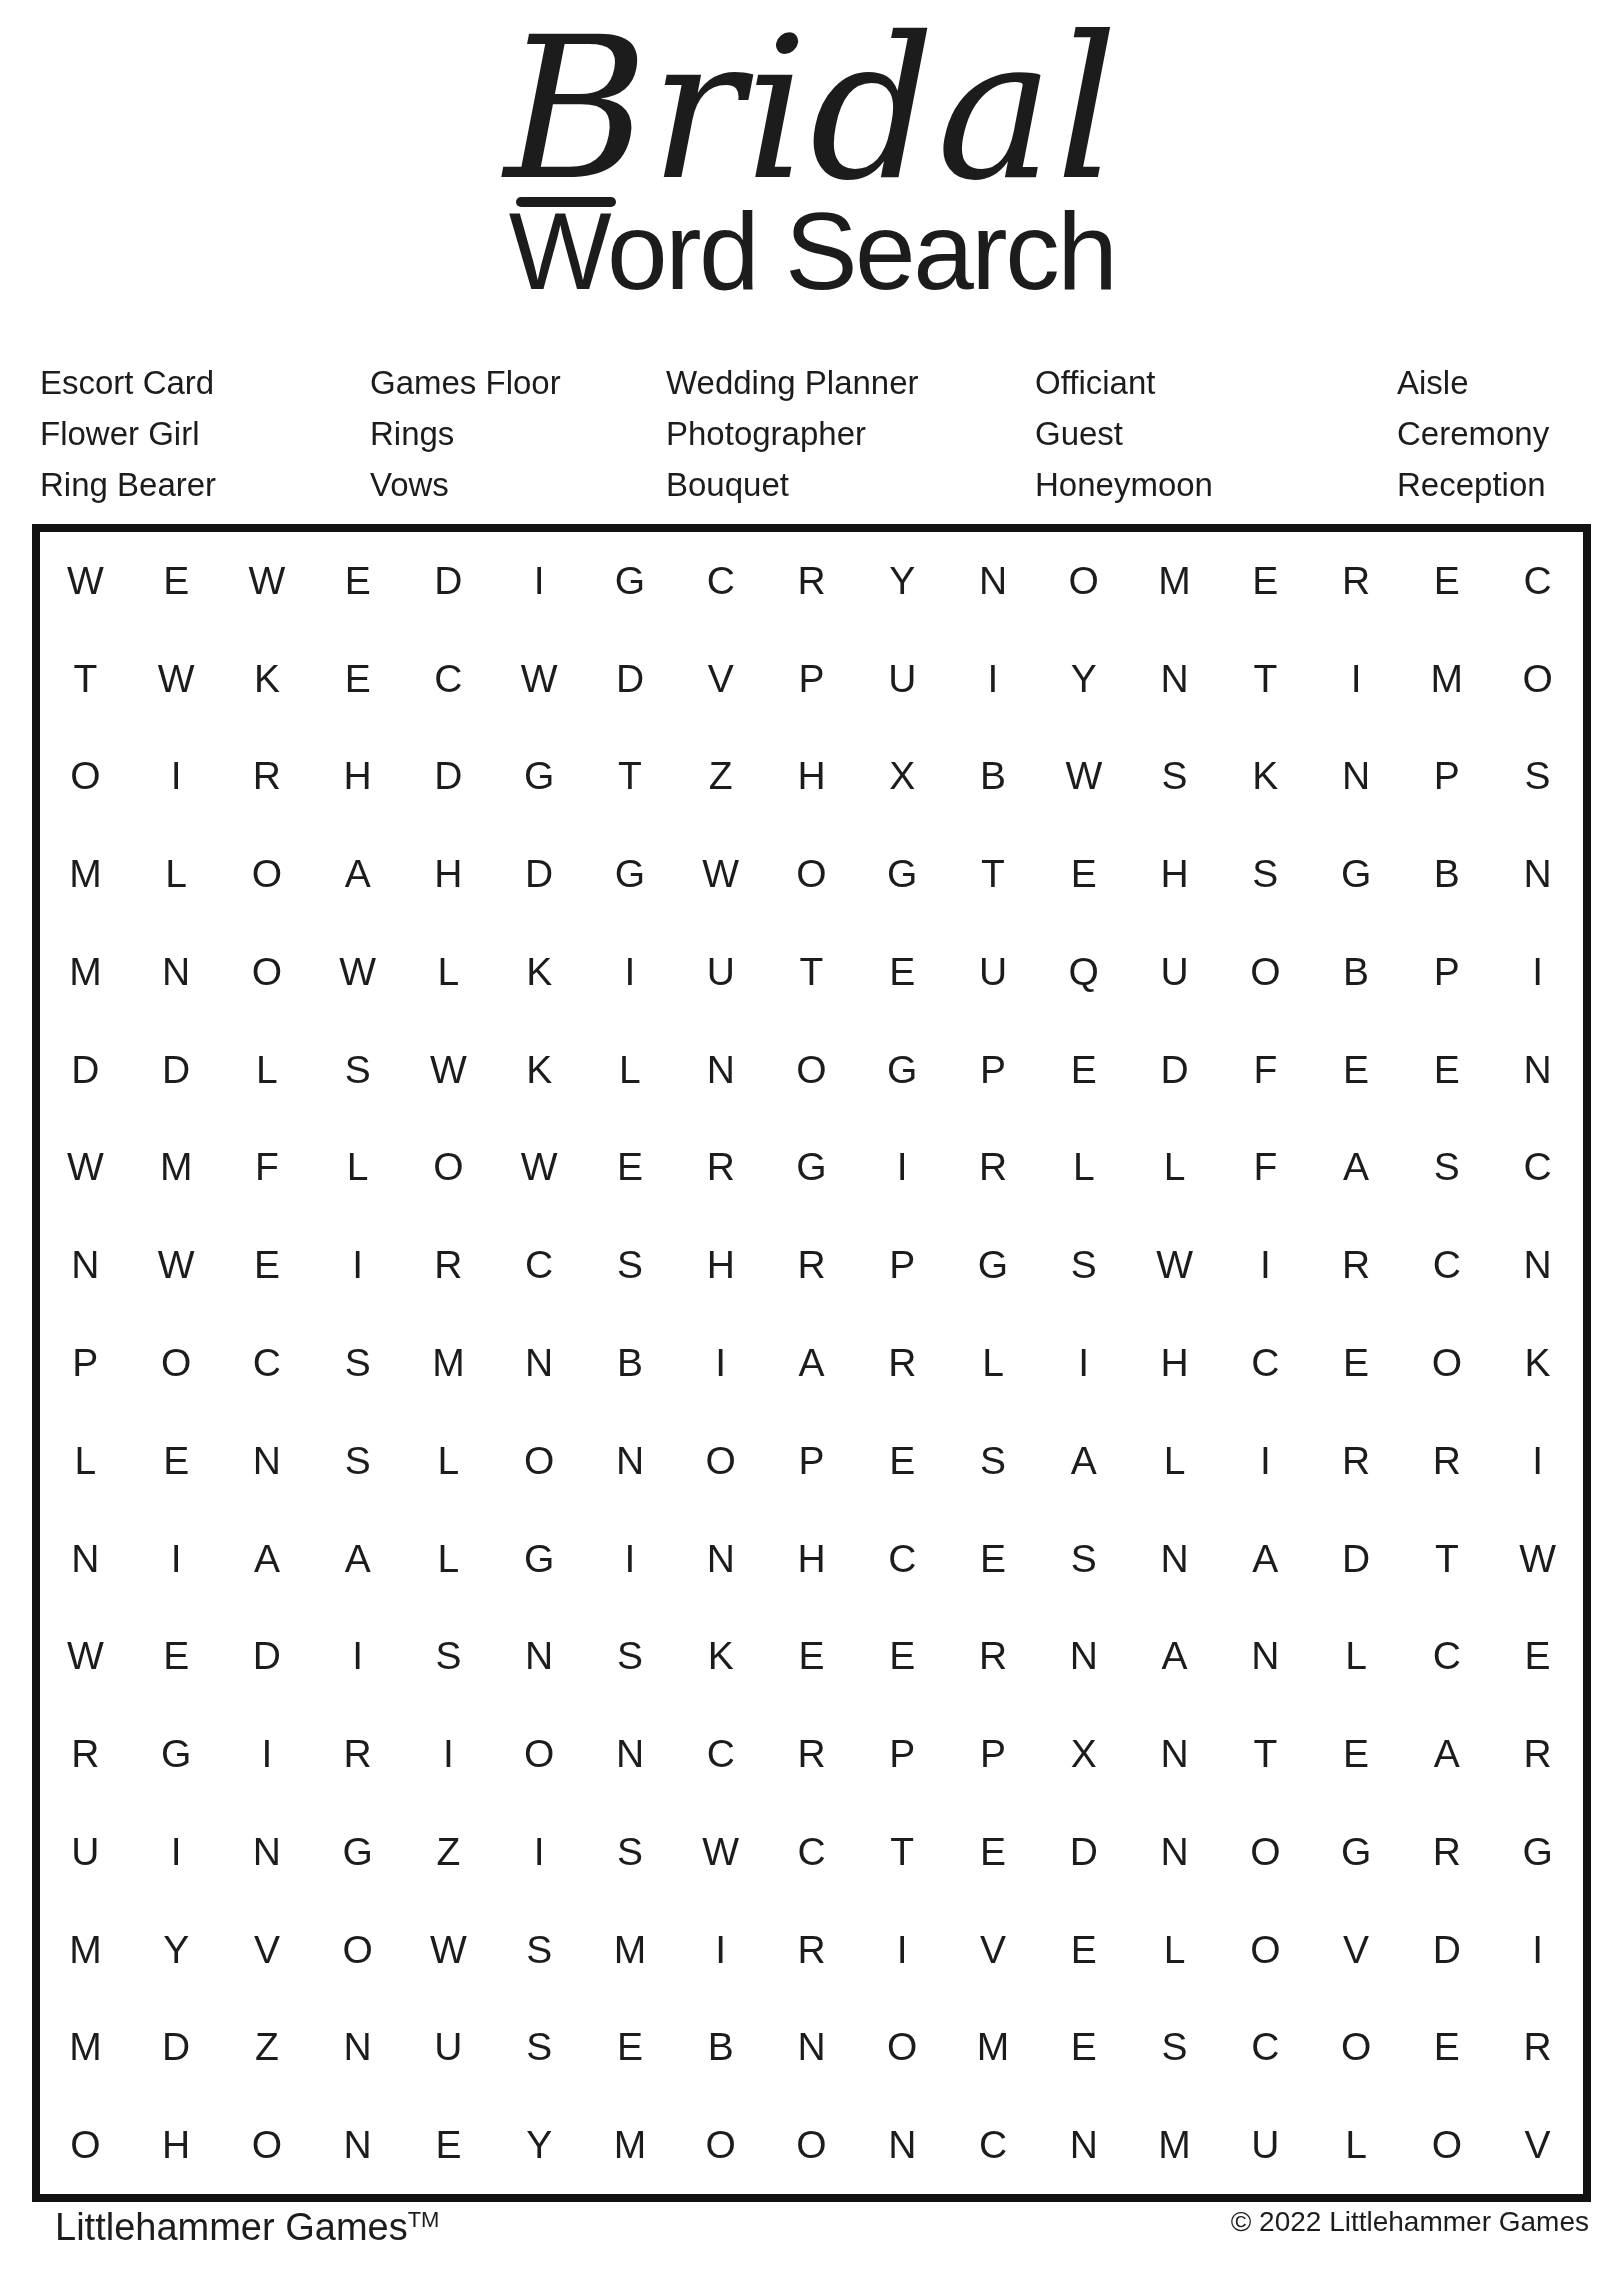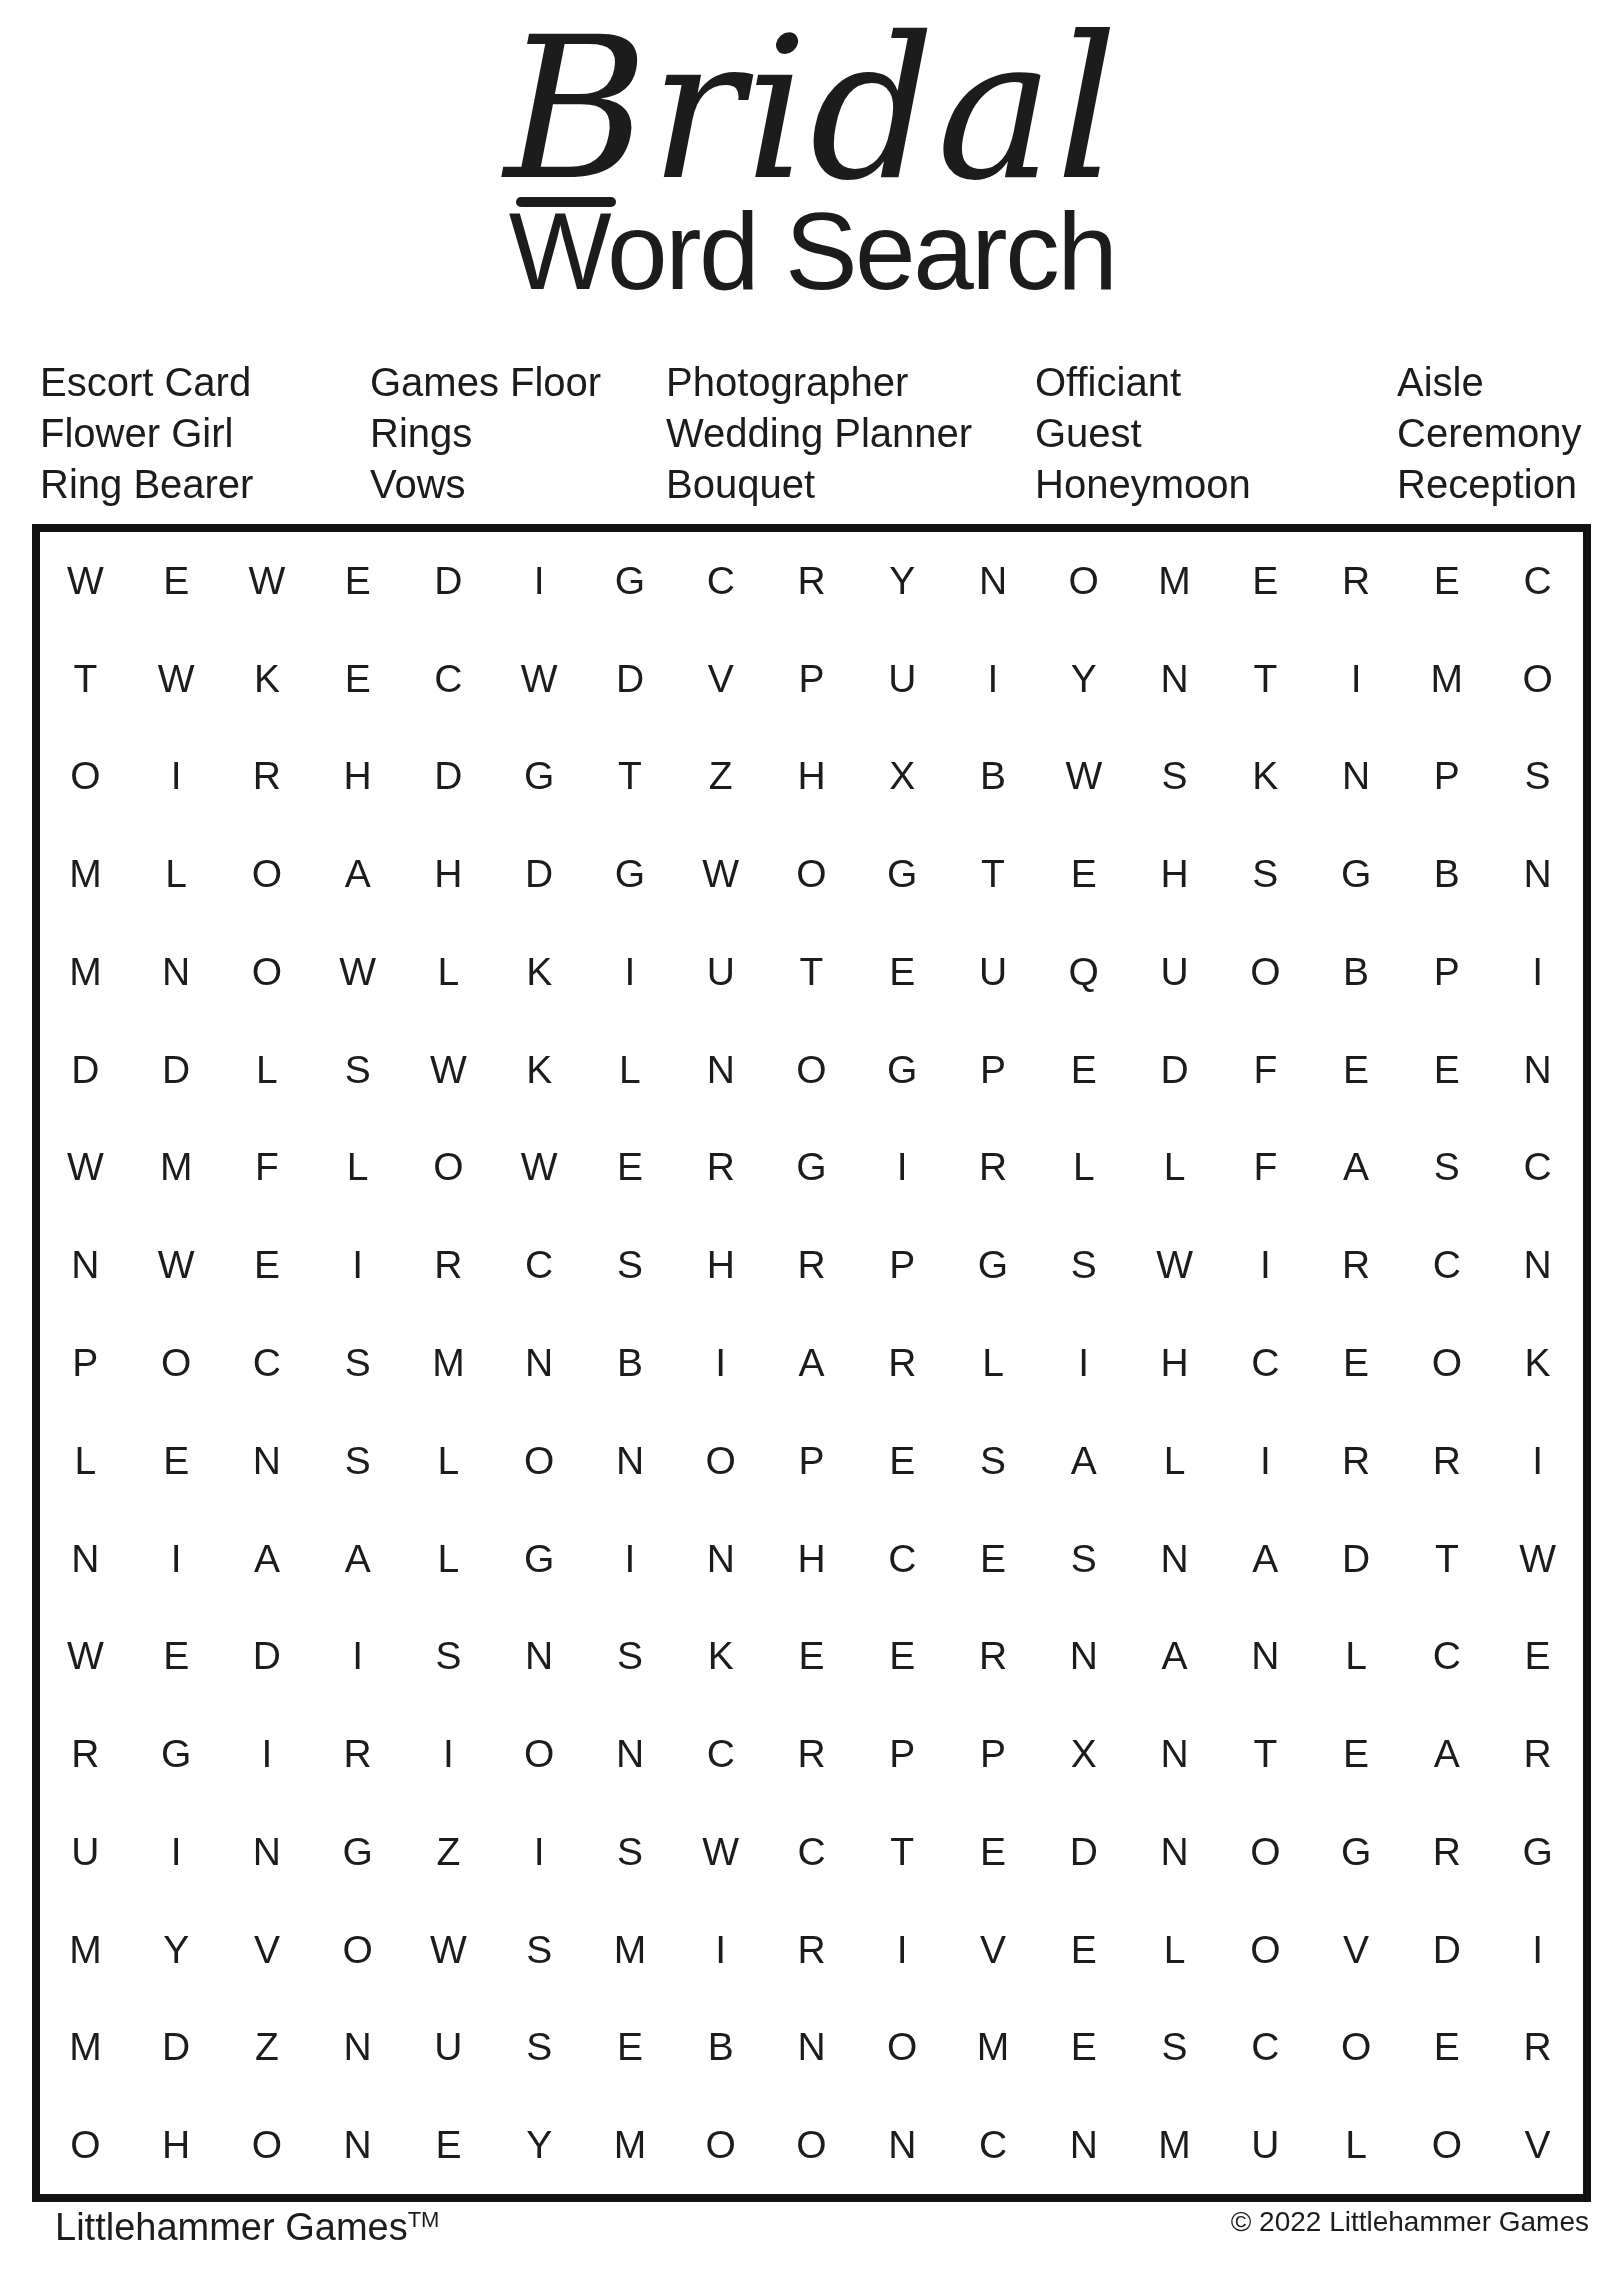--- a/index.html
+++ b/index.html
@@ -46,21 +46,21 @@
     line-height: 90px;
     letter-spacing: -2.5px;
     white-space: nowrap;
   }
 
   
   .word-list { position: absolute; top: 0; left: 0; }
   .wl-col {
     position: absolute;
     top: 357px;
-    font-size: 40px;
+    font-size: 33px;
     line-height: 51px;
     white-space: nowrap;
   }
   .wl-col:nth-child(1) { left: 40px; }
   .wl-col:nth-child(2) { left: 370px; }
   .wl-col:nth-child(3) { left: 666px; }
   .wl-col:nth-child(4) { left: 1035px; }
   .wl-col:nth-child(5) { left: 1397px; }
 
   
@@ -121,22 +121,22 @@
         <div>Escort Card</div>
         <div>Flower Girl</div>
         <div>Ring Bearer</div>
       </div>
       <div class="wl-col">
         <div>Games Floor</div>
         <div>Rings</div>
         <div>Vows</div>
       </div>
       <div class="wl-col">
+        <div>Wedding Planner</div>
         <div>Photographer</div>
-        <div>Wedding Planner</div>
         <div>Bouquet</div>
       </div>
       <div class="wl-col">
         <div>Officiant</div>
         <div>Guest</div>
         <div>Honeymoon</div>
       </div>
       <div class="wl-col">
         <div>Aisle</div>
         <div>Ceremony</div>

